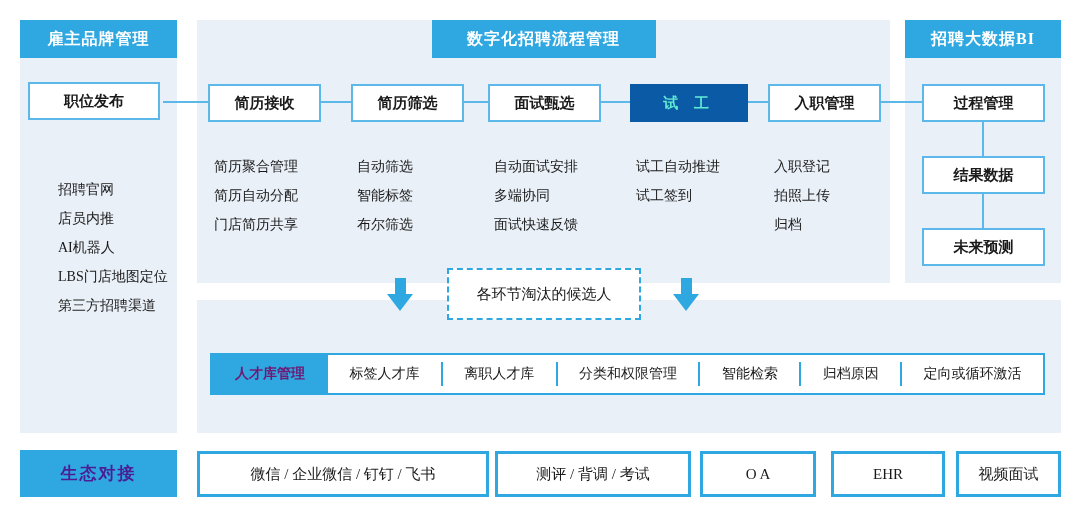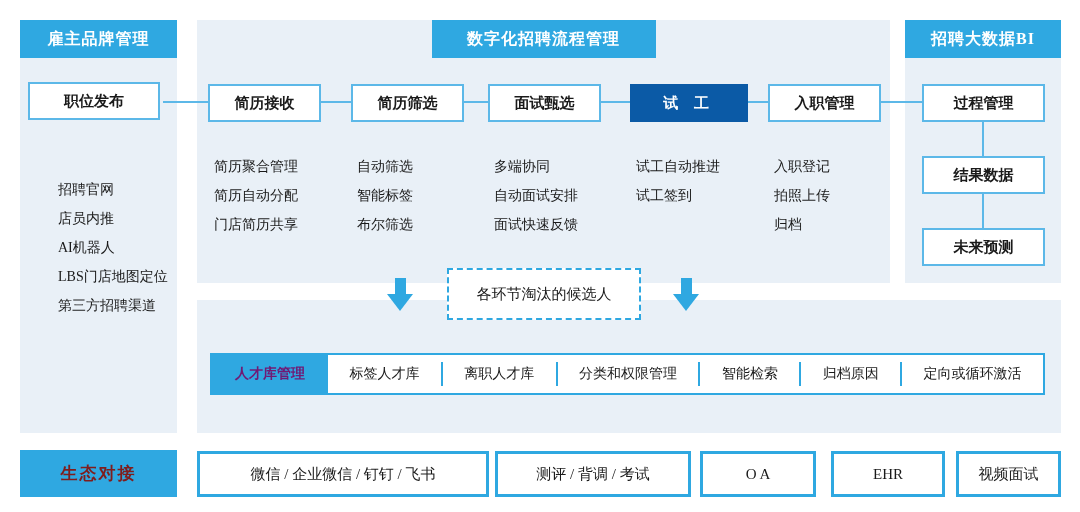--- a/index.html
+++ b/index.html
@@ -14,21 +14,21 @@
     position:absolute;top:0;left:0;right:0;height:38px;background:var(--accent);
     color:#fff;font-weight:bold;font-size:16px;letter-spacing:1px;
     display:flex;align-items:center;justify-content:center;
   }
   .mid-header{left:50%;transform:translateX(-50%);right:auto;width:224px}
   .node{
     position:absolute;background:#fff;border:2px solid var(--line);
     display:flex;align-items:center;justify-content:center;
     font-weight:bold;font-size:15px;height:38px;
   }
-  .node.dark{background:var(--dark);border-color:var(--dark);color:#ffffff;letter-spacing:6px}
+  .node.dark{background:var(--dark);border-color:var(--dark);color:#5eead4;letter-spacing:6px}
   .hline{position:absolute;height:2px;background:var(--line)}
   .vline{position:absolute;width:2px;background:var(--line)}
   .plain-list{position:absolute;list-style:none;font-size:14px;line-height:29px;white-space:nowrap}
   .left-list{left:38px;top:155px}
   .stage-list{line-height:29px}
   .dashed-box{
     position:absolute;left:447px;top:268px;width:194px;height:52px;background:#fff;
     border:2px dashed var(--accent);display:flex;align-items:center;justify-content:center;
     font-size:15px;z-index:5;
   }
@@ -37,21 +37,21 @@
   .down-arrow .head{width:0;height:0;border-left:13px solid transparent;border-right:13px solid transparent;border-top:17px solid var(--accent)}
   .talent-bar{
     position:absolute;left:210px;top:353px;width:835px;height:42px;background:#fff;
     border:2px solid var(--accent);display:flex;align-items:stretch;
   }
   .talent-seg{display:flex;align-items:center;justify-content:center;font-size:14px;white-space:nowrap;flex:1 1 auto;padding:0 2px}
   .talent-seg.active{background:var(--accent);color:#701a75;font-weight:bold;flex:0 0 116px;padding:0}
   .talent-div{width:2px;background:var(--accent);margin:7px 0;flex:0 0 2px}
   .eco-title{
     position:absolute;left:20px;top:450px;width:157px;height:47px;background:var(--accent);
-    color:#7f1d1d;font-weight:bold;font-size:17px;letter-spacing:2px;
+    color:#4c1d95;font-weight:bold;font-size:17px;letter-spacing:2px;
     display:flex;align-items:center;justify-content:center;
   }
   .eco-box{
     position:absolute;top:451px;height:46px;background:#fff;border:3px solid var(--accent);
     display:flex;align-items:center;justify-content:center;font-size:15px;white-space:nowrap;
   }
 </style>
 </head>
 <body>
 
@@ -80,22 +80,22 @@
         <li>门店简历共享</li>
       </ul>
       <div class="node" style="left: 351px; top: 84px; width: 113px; position: absolute;">简历筛选</div>
       <ul class="plain-list stage-list" style="left: 357px; top: 152px;">
         <li>自动筛选</li>
         <li>智能标签</li>
         <li>布尔筛选</li>
       </ul>
       <div class="node" style="left: 488px; top: 84px; width: 113px; position: absolute;">面试甄选</div>
       <ul class="plain-list stage-list" style="left: 494px; top: 152px;">
+        <li>自动面试安排</li>
         <li>多端协同</li>
-        <li>自动面试安排</li>
         <li>面试快速反馈</li>
       </ul>
       <div class="node dark" style="left: 630px; top: 84px; width: 118px; position: absolute;">试 工</div>
       <ul class="plain-list stage-list" style="left: 636px; top: 152px;">
         <li>试工自动推进</li>
         <li>试工签到</li>
       </ul>
       <div class="node" style="left: 768px; top: 84px; width: 113px; position: absolute;">入职管理</div>
       <ul class="plain-list stage-list" style="left: 774px; top: 152px;">
         <li>入职登记</li>

